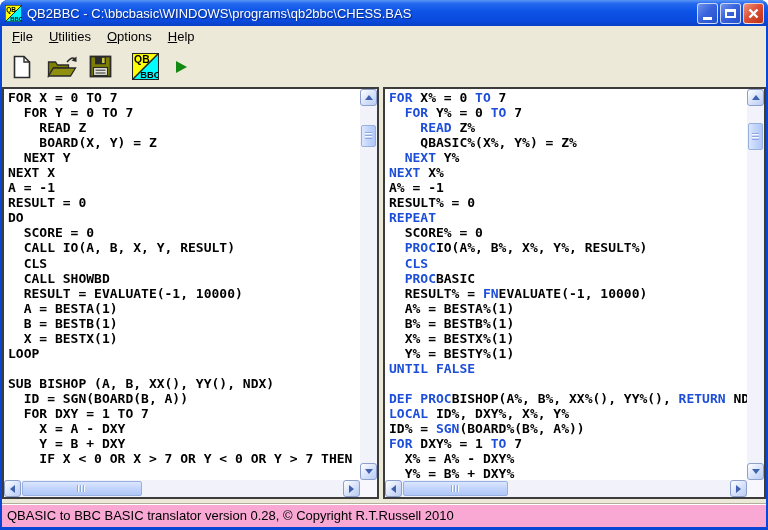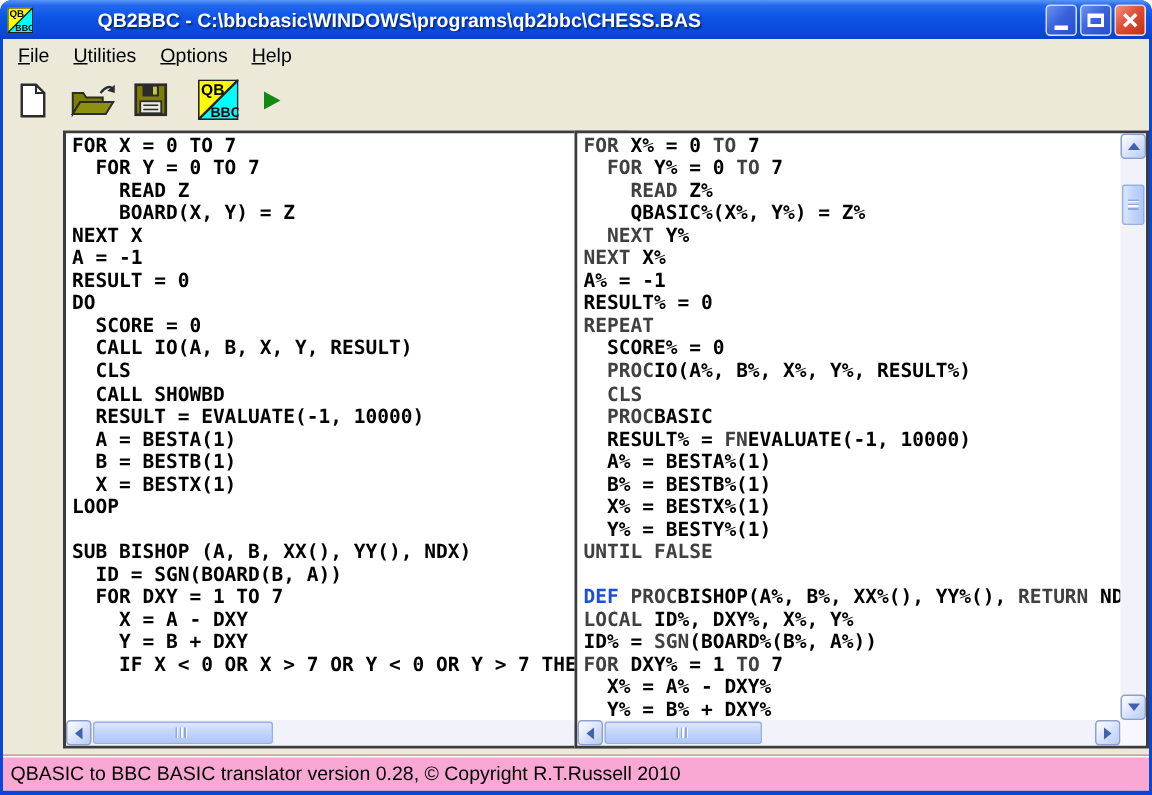--- a/index.html
+++ b/index.html
@@ -4,22 +4,22 @@
 <style>
   html,body{margin:0;padding:0;width:768px;height:530px;overflow:hidden;
     font-family:"Liberation Sans",sans-serif;}
   .window{position:absolute;inset:0;background:#0847D5;border-radius:8px 8px 0 0;}
 
   
   .titlebar{position:absolute;left:0;right:0;top:0;height:26px;border-radius:8px 8px 0 0;
     background:linear-gradient(180deg,#5A96F7 0%,#2268EE 14%,#0D53E6 45%,#0A4ADC 80%,#0A41C6 100%);
     display:flex;align-items:center;padding-left:5px;box-sizing:border-box;}
   .title-icon{width:17px;height:17px;margin-right:5px;flex:0 0 auto;}
-  .title-text{color:#fff;font-weight:bold;font-size:13px;white-space:nowrap;
-    text-shadow:1px 1px 1px rgba(0,10,60,.6);flex:1;overflow:hidden;margin-left:38px;}
+  .title-text{color:#fff;font-weight:normal;font-size:13px;white-space:nowrap;
+    text-shadow:1px 1px 1px rgba(0,10,60,.6);flex:1;overflow:hidden;}
   .winbtns{display:flex;gap:2px;margin-right:4px;}
   .winbtn{width:21px;height:21px;border-radius:3px;border:1px solid rgba(255,255,255,.75);
     box-sizing:border-box;display:flex;align-items:center;justify-content:center;
     background:linear-gradient(135deg,#6E93EE 0%,#3A64DD 45%,#2450C9 100%);}
   .winbtn.close{background:linear-gradient(135deg,#F0937F 0%,#DD5037 45%,#BC3015 100%);}
   .glyph-min{width:9px;height:3px;background:#fff;margin-top:10px;}
   .glyph-max{width:11px;height:9px;border:2px solid #fff;border-top:3px solid #fff;box-sizing:border-box;}
 
   
   .client{position:absolute;left:2px;right:2px;top:26px;bottom:3px;background:#ECE9D8;}
@@ -27,27 +27,27 @@
   .menubar{position:absolute;left:0;right:16px;top:0;height:21px;display:flex;align-items:center;
     font-size:13px;color:#000;padding-left:2px;}
   .menu-item{padding:2px 8px 3px;cursor:default;}
   .u{text-decoration:underline;}
 
   .toolbar{position:absolute;left:0;right:0;top:21px;height:39px;display:flex;align-items:center;}
   .tbtn{display:flex;align-items:center;justify-content:center;height:32px;cursor:default;}
 
   
   .pane{position:absolute;top:61px;height:412px;background:#fff;border:2px solid #3C3C3C;box-sizing:border-box;}
-  .pane.left{left:0;width:377px;margin-left:40px;}
+  .pane.left{left:0;width:377px;}
   .pane.right{left:381px;width:383px;}
   .code-area{position:absolute;left:0;top:0;right:17px;bottom:17px;overflow:hidden;
     padding:1px 0 0 4px;background:#fff;}
   .code-line{height:15.05px;line-height:15.05px;white-space:pre;
     font-family:"DejaVu Sans Mono",monospace;font-size:13px;font-weight:bold;}
-  .seg-p{color:#000;} .seg-k{color:#404040;} .seg-r{color:#1d4ed8;}
+  .seg-p{color:#000;} .seg-k{color:#1d4ed8;} .seg-r{color:#1d4ed8;}
 
   
   .vscroll{position:absolute;top:0;right:0;width:17px;bottom:17px;background:#F2F2FA;}
   .hscroll{position:absolute;left:0;bottom:0;height:17px;right:17px;background:#F2F2FA;}
   .corner{position:absolute;right:0;bottom:0;width:17px;height:17px;background:#F7F7FD;}
   .sbtn{position:absolute;width:17px;height:17px;border:1px solid #8CA0CE;border-radius:3px;
     box-sizing:border-box;background:linear-gradient(135deg,#FFFFFF 0%,#D6E1FA 55%,#B9CCF2 100%);
     display:flex;align-items:center;justify-content:center;}
   .sbtn.up{top:0;left:0;} .sbtn.down{bottom:0;left:0;}
   .sbtn.lft{left:0;top:0;} .sbtn.rgt{right:0;top:0;}
@@ -151,20 +151,21 @@
         </svg>
       </div>
     </div>
 
     <div class="pane left">
       <div class="code-area" id="pane-left-code">
           <div class="code-line"><span class="seg-p">FOR X = 0 TO 7</span></div>
           <div class="code-line"><span class="seg-p">  FOR Y = 0 TO 7</span></div>
           <div class="code-line"><span class="seg-p">    READ Z</span></div>
           <div class="code-line"><span class="seg-p">    BOARD(X, Y) = Z</span></div>
+          <div class="code-line"><span class="seg-p">  NEXT Y</span></div>
           <div class="code-line"><span class="seg-p">NEXT X</span></div>
           <div class="code-line"><span class="seg-p">A = -1</span></div>
           <div class="code-line"><span class="seg-p">RESULT = 0</span></div>
           <div class="code-line"><span class="seg-p">DO</span></div>
           <div class="code-line"><span class="seg-p">  SCORE = 0</span></div>
           <div class="code-line"><span class="seg-p">  CALL IO(A, B, X, Y, RESULT)</span></div>
           <div class="code-line"><span class="seg-p">  CLS</span></div>
           <div class="code-line"><span class="seg-p">  CALL SHOWBD</span></div>
           <div class="code-line"><span class="seg-p">  RESULT = EVALUATE(-1, 10000)</span></div>
           <div class="code-line"><span class="seg-p">  A = BESTA(1)</span></div>

